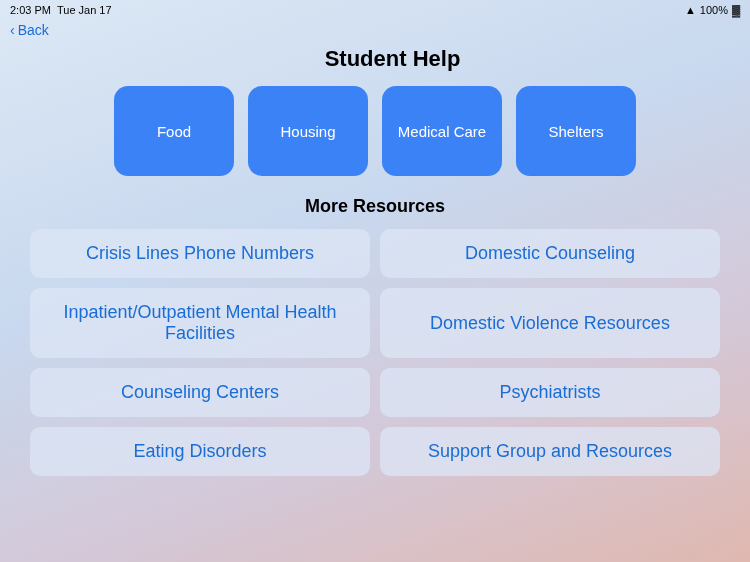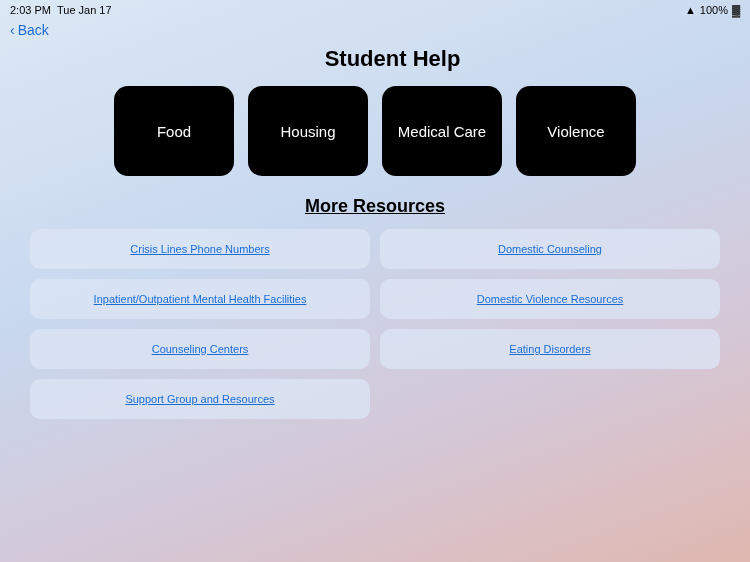--- a/index.html
+++ b/index.html
@@ -54,61 +54,59 @@
       display: flex;
       justify-content: center;
       gap: 14px;
       padding: 0 60px;
       margin-bottom: 20px;
     }
 
     .category-card {
       width: 120px;
       height: 90px;
-      background: #000000;
+      background: #3b82f6;
       border-radius: 14px;
       display: flex;
       align-items: center;
       justify-content: center;
       color: #fff;
       font-size: 15px;
       font-weight: 500;
       cursor: pointer;
       text-align: center;
     }
 
     
     .more-resources-title {
       text-align: center;
       font-size: 18px;
       font-weight: 600;
       color: #000;
       margin-bottom: 12px;
-      text-decoration: underline;
     }
 
     
     .resource-grid {
       display: grid;
       grid-template-columns: 1fr 1fr;
       gap: 10px;
       padding: 0 30px;
     }
 
     .resource-btn {
       background: rgba(220, 230, 245, 0.75);
       border: none;
       border-radius: 10px;
       padding: 14px 10px;
       text-align: center;
       color: #1a6dd4;
-      font-size: 11px;
+      font-size: 18px;
       cursor: pointer;
       font-family: inherit;
-      text-decoration: underline;
     }
   </style>
 </head>
 <body>
 
 <div class="status-bar">
   <div class="status-left">
     <span>2:03 PM</span>
     <span>Tue Jan 17</span>
   </div>
@@ -130,21 +128,21 @@
   <div class="category-card">
     <span>Food</span>
   </div>
   <div class="category-card">
     <span>Housing</span>
   </div>
   <div class="category-card">
     <span>Medical Care</span>
   </div>
   <div class="category-card">
-    <span>Violence</span>
+    <span>Shelters</span>
   </div>
 </div>
 
 <div class="more-resources-title">More Resources</div>
 
 <div class="resource-grid">
   <button class="resource-btn">
     <span>Crisis Lines Phone Numbers</span>
   </button>
   <button class="resource-btn">
@@ -153,18 +151,21 @@
   <button class="resource-btn">
     <span>Inpatient/Outpatient Mental Health Facilities</span>
   </button>
   <button class="resource-btn">
     <span>Domestic Violence Resources</span>
   </button>
   <button class="resource-btn">
     <span>Counseling Centers</span>
   </button>
   <button class="resource-btn">
+    <span>Psychiatrists</span>
+  </button>
+  <button class="resource-btn">
     <span>Eating Disorders</span>
   </button>
   <button class="resource-btn">
     <span>Support Group and Resources</span>
   </button>
 </div>
 
 </body></html>

